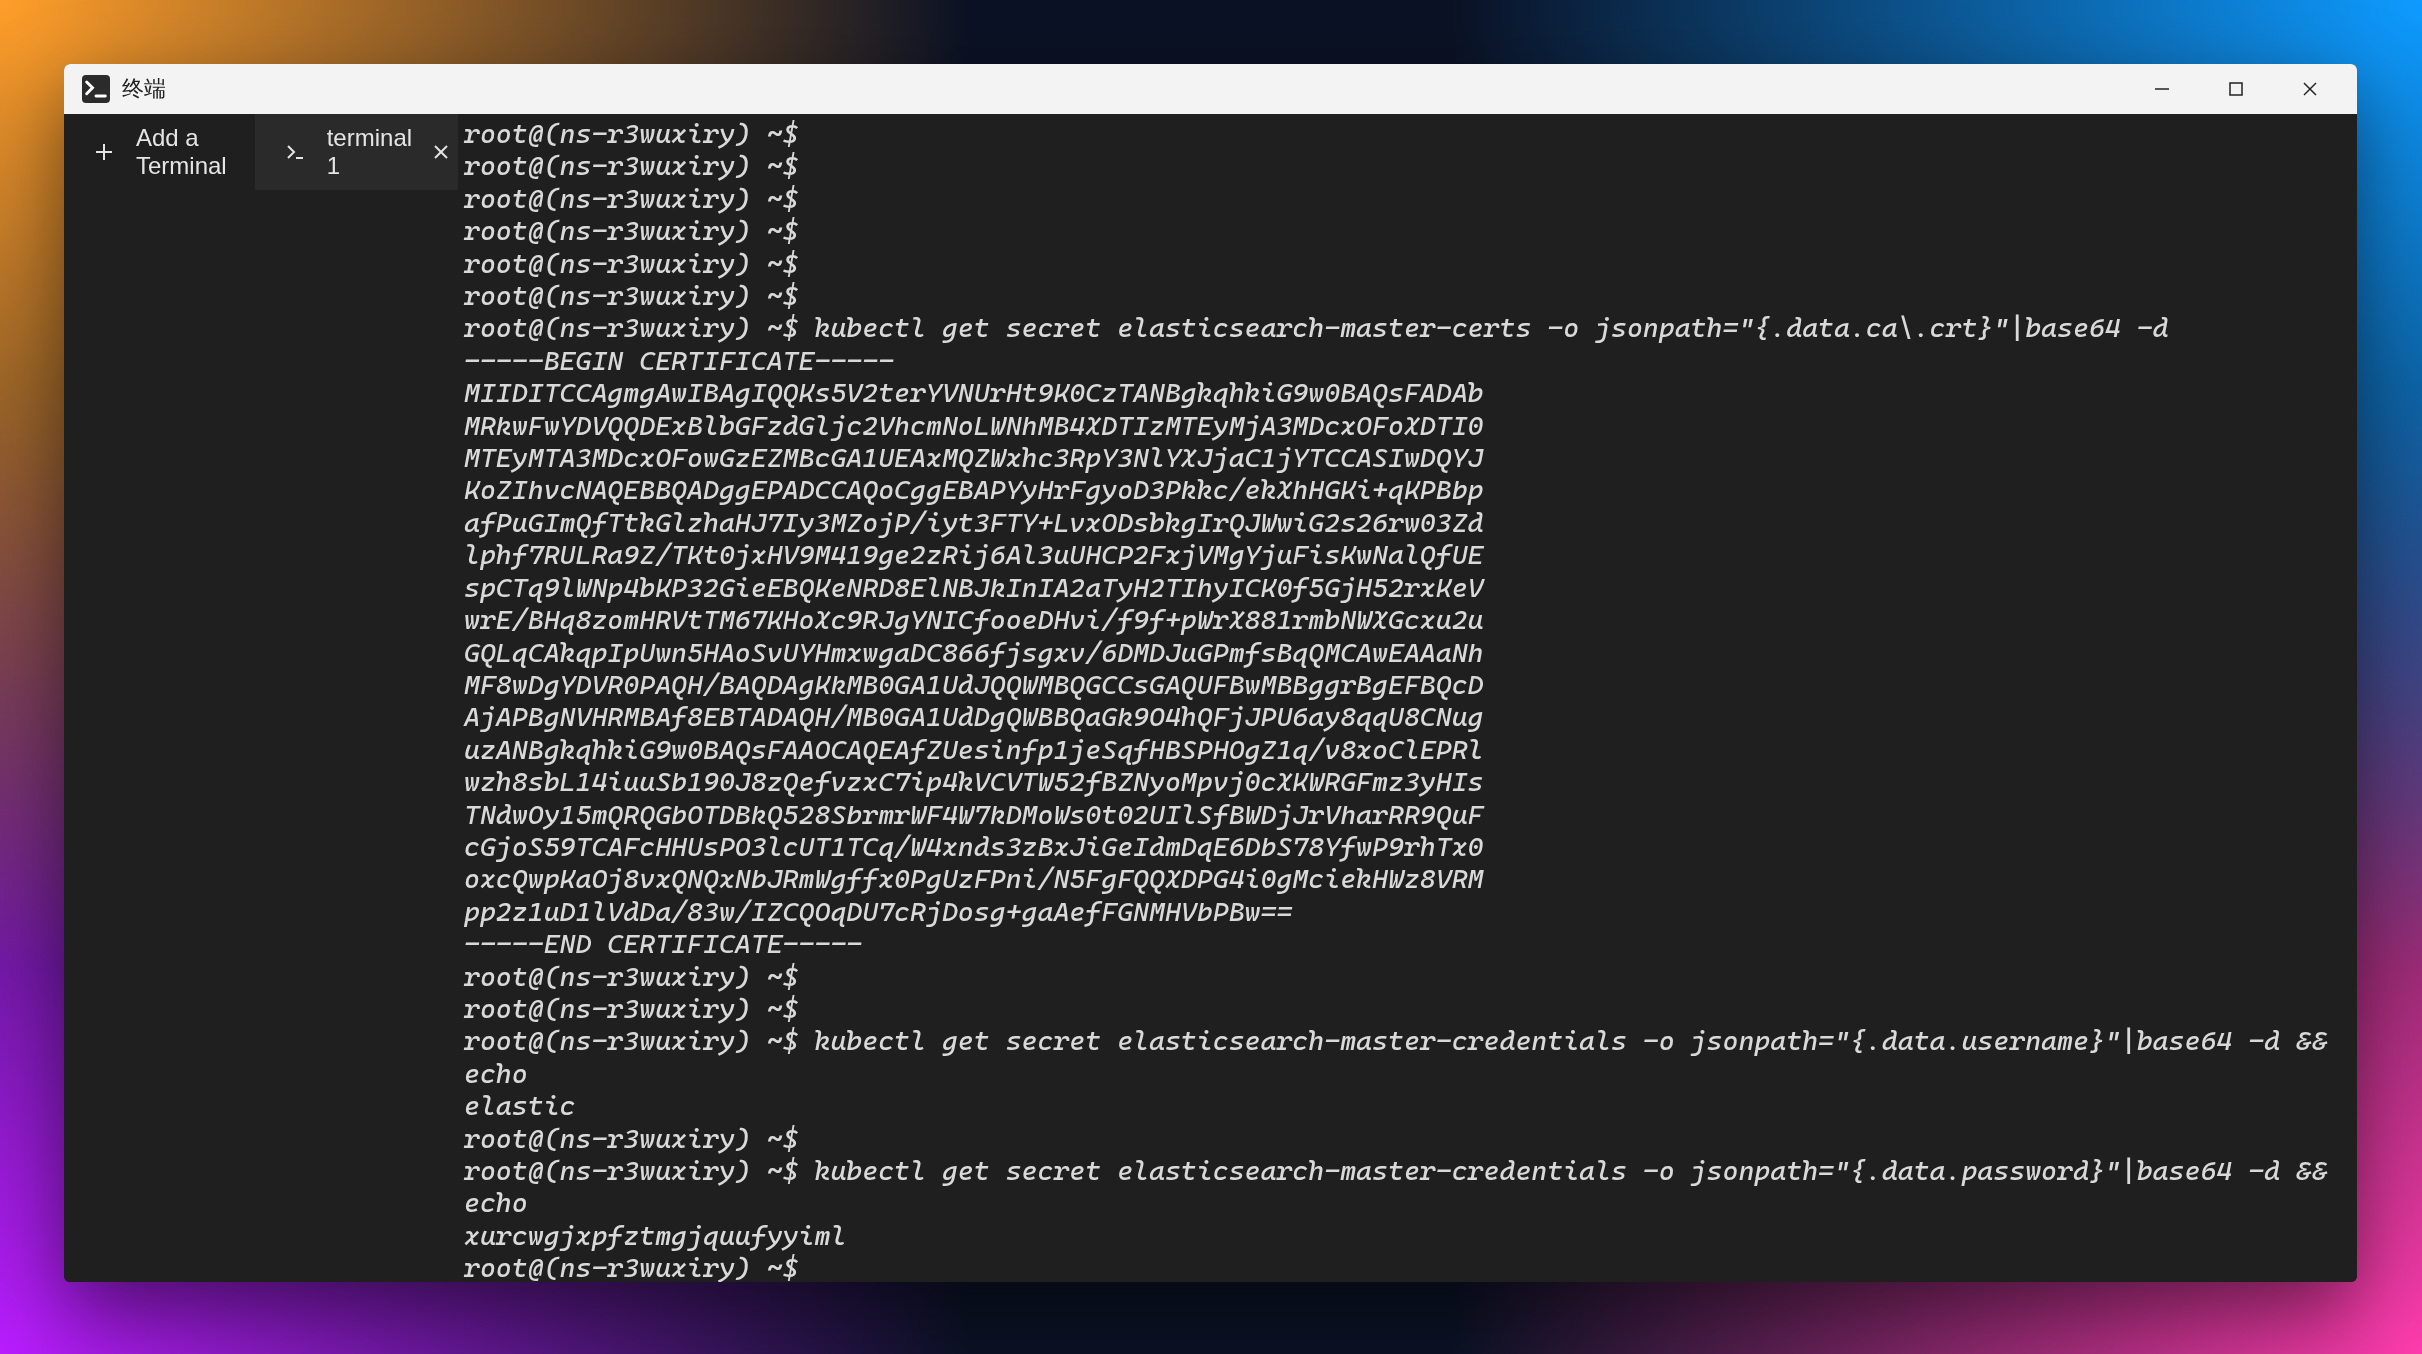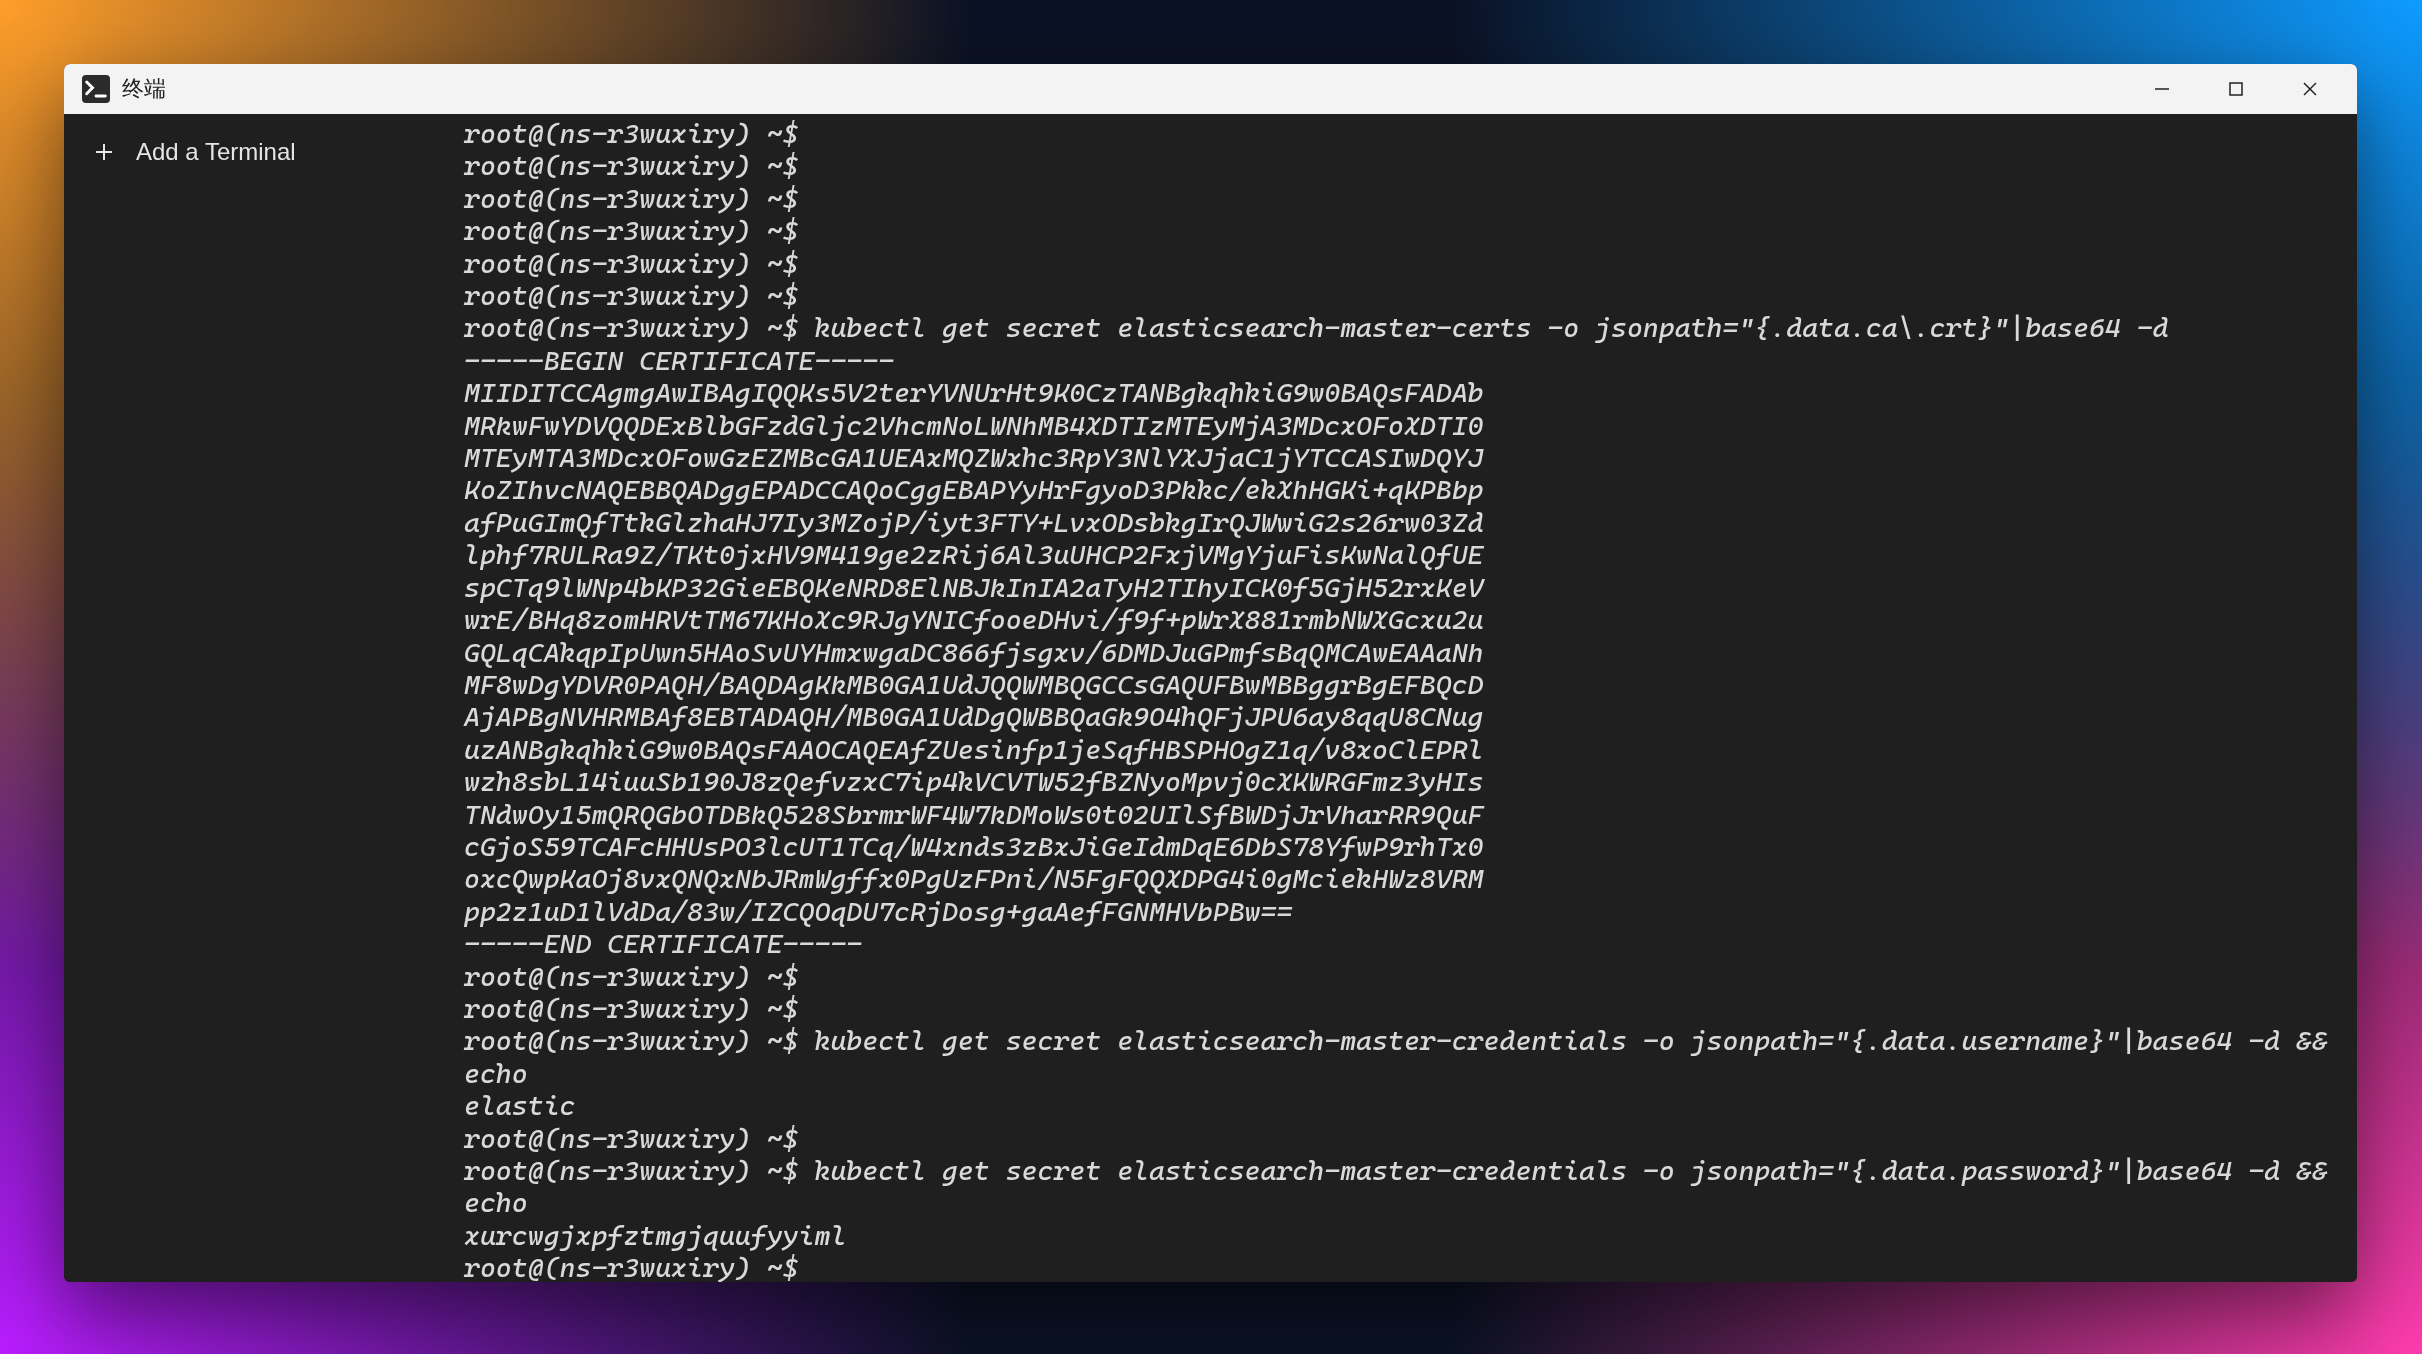--- a/index.html
+++ b/index.html
@@ -98,20 +98,37 @@
     <div class="sidebar">
       <div class="sidebar-item">
         <span class="plus-icon">
           <svg viewBox="0 0 24 24">
               <line x1="12" y1="4" x2="12" y2="20"></line>
               <line x1="4" y1="12" x2="20" y2="12"></line>
             </svg>
         </span>
         <span>Add a Terminal</span>
       </div>
+      <div class="sidebar-item tab">
+        <div class="tab-left">
+          <span class="term-icon">
+            <svg viewBox="0 0 24 24">
+                <polyline points="5 6 11 12 5 18"></polyline>
+                <line x1="13" y1="18" x2="20" y2="18"></line>
+              </svg>
+          </span>
+          <span>terminal 1</span>
+        </div>
+        <span class="close-icon">
+          <svg viewBox="0 0 18 18">
+              <line x1="3" y1="3" x2="15" y2="15"></line>
+              <line x1="15" y1="3" x2="3" y2="15"></line>
+            </svg>
+        </span>
+      </div>
     </div>
 
     <div class="terminal" id="terminal-output">root@(ns-r3wuxiry) ~$
 root@(ns-r3wuxiry) ~$
 root@(ns-r3wuxiry) ~$
 root@(ns-r3wuxiry) ~$
 root@(ns-r3wuxiry) ~$
 root@(ns-r3wuxiry) ~$
 root@(ns-r3wuxiry) ~$ kubectl get secret elasticsearch-master-certs -o jsonpath="{.data.ca\.crt}"|base64 -d
 -----BEGIN CERTIFICATE-----

